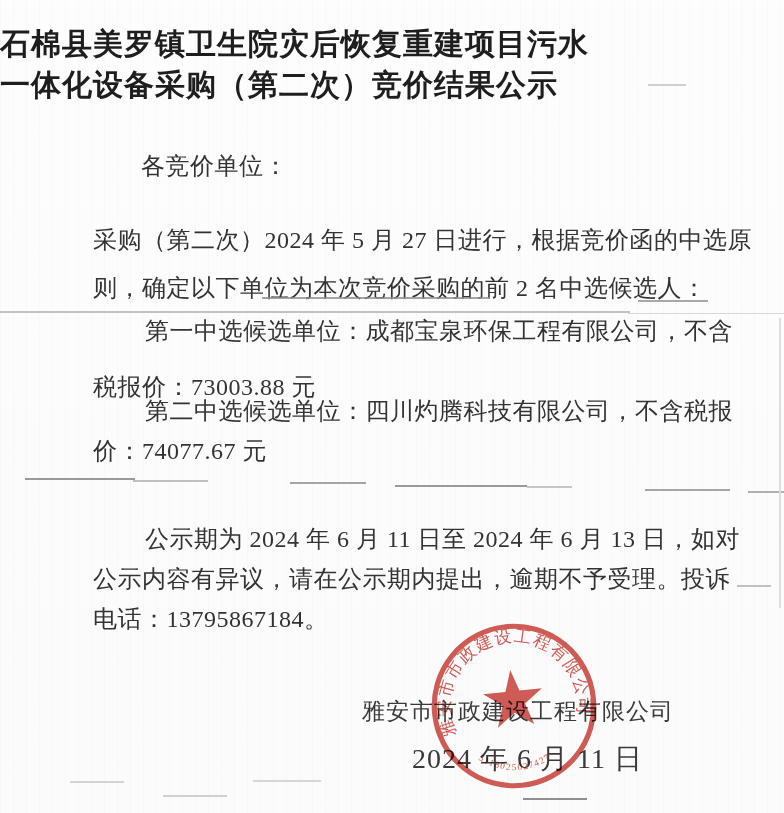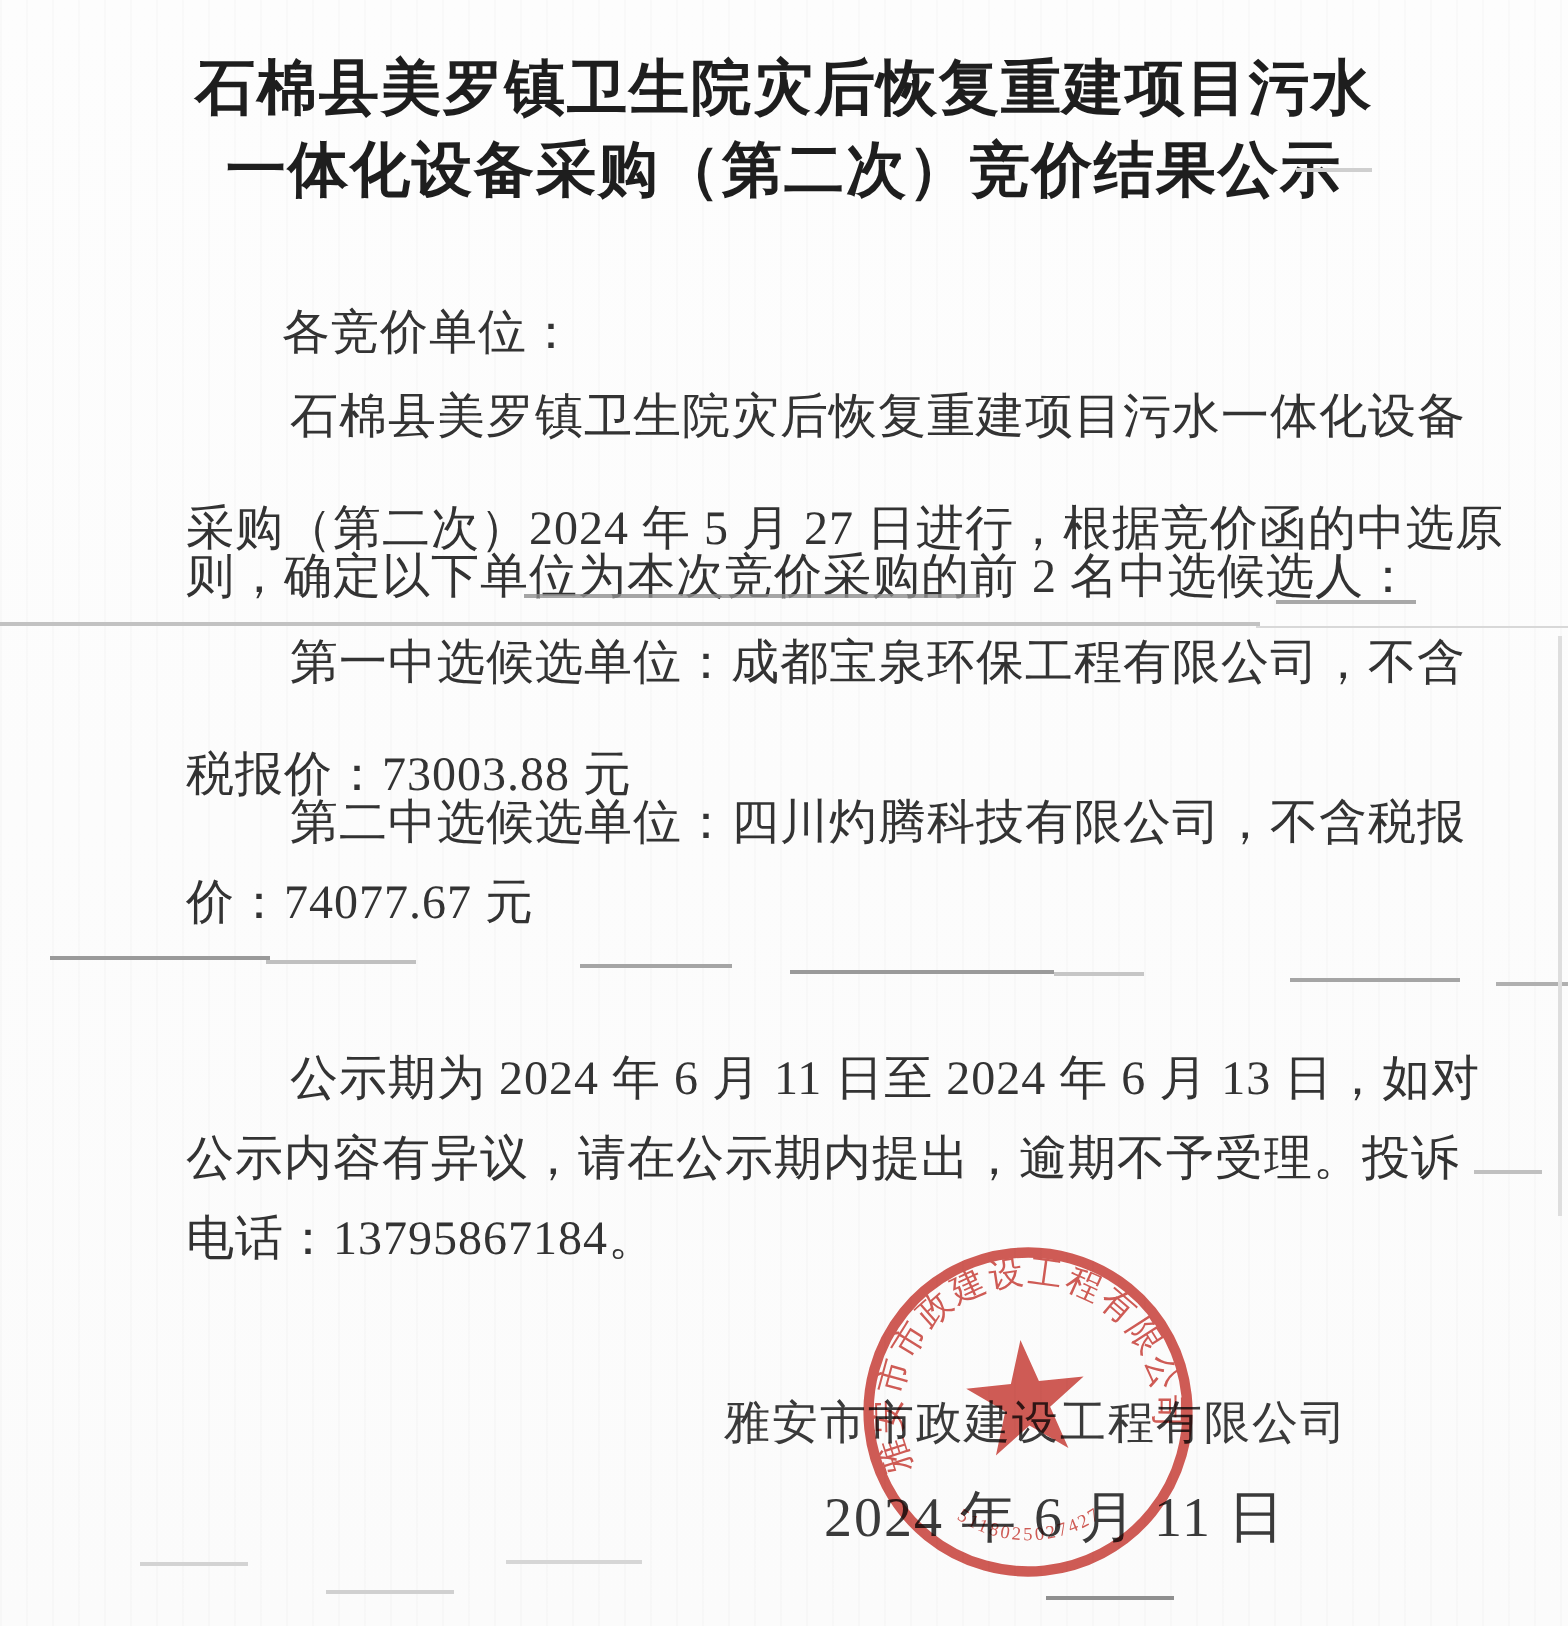--- a/index.html
+++ b/index.html
@@ -10,41 +10,41 @@
     background:#fdfdfd;
     background-image:
       repeating-linear-gradient(90deg, rgba(0,0,0,0.015) 0 1px, transparent 1px 13px),
       linear-gradient(180deg, #fdfdfd 0%, #fbfbfb 100%);
     overflow:hidden;
     font-family:"Liberation Serif", serif;
     color:#2e2e2e;
   }
   .title-line {
     position:absolute; left:0; width:100%;
-    text-align:center;
+    text-align:left;
     font-family:"Liberation Sans", sans-serif;
     font-weight:bold;
     font-size:30px;
     letter-spacing:1px;
     color:#1e1e1e;
     white-space:nowrap;
   }
   .t1 { top:24px; }
   .t2 { top:65px; }
   .bline {
     position:absolute;
     font-size:24px;
     letter-spacing:0.5px;
     white-space:nowrap;
     color:#333333;
   }
   .ml { left:93px; }     
   .ind { left:145px; }   
   .y-salut { top:150px;margin-left:48px; }
-  .y-p1l1 { top:192px; } .y-p1l2 { top:248px; } .y-p1l3 { top:272px; }
+  .y-p1l1 { top:192px; } .y-p1l2 { top:224px; } .y-p1l3 { top:272px; }
   .y-p2l1 { top:315px; } .y-p2l2 { top:371px;text-align:center; }
   .y-p3l1 { top:395px; } .y-p3l2 { top:435px; }
   .y-p4l1 { top:523px; } .y-p4l2 { top:563px; } .y-p4l3 { top:603px; }
   .sig-company {
     position:absolute; left:362px; top:696px;
     font-size:23px; letter-spacing:1px; white-space:nowrap; color:#3a3a3a;
   }
   .sig-date {
     position:absolute; left:412px; top:740px;
     font-size:28px; letter-spacing:1px; white-space:nowrap; color:#3a3a3a;
@@ -62,21 +62,20 @@
 </head>
 <body>
 
 <div class="page">
 
   <div class="title-line t1">石棉县美罗镇卫生院灾后恢复重建项目污水</div>
   <div class="title-line t2">一体化设备采购（第二次）竞价结果公示</div>
 
   <div class="bline ml y-salut">各竞价单位：</div>
 
-  <div class="bline ind y-p1l1">石棉县美罗镇卫生院灾后恢复重建项目污水一体化设备</div>
   <div class="bline ml y-p1l2">采购（第二次）2024 年 5 月 27 日进行，根据竞价函的中选原</div>
   <div class="bline ml y-p1l3">则，确定以下单位为本次竞价采购的前 2 名中选候选人：</div>
 
   <div class="bline ind y-p2l1">第一中选候选单位：成都宝泉环保工程有限公司，不含</div>
   <div class="bline ml y-p2l2">税报价：73003.88 元</div>
 
   <div class="bline ind y-p3l1">第二中选候选单位：四川灼腾科技有限公司，不含税报</div>
   <div class="bline ml y-p3l2">价：74077.67 元</div>
 
   <div class="bline ind y-p4l1">公示期为 2024 年 6 月 11 日至 2024 年 6 月 13 日，如对</div>

